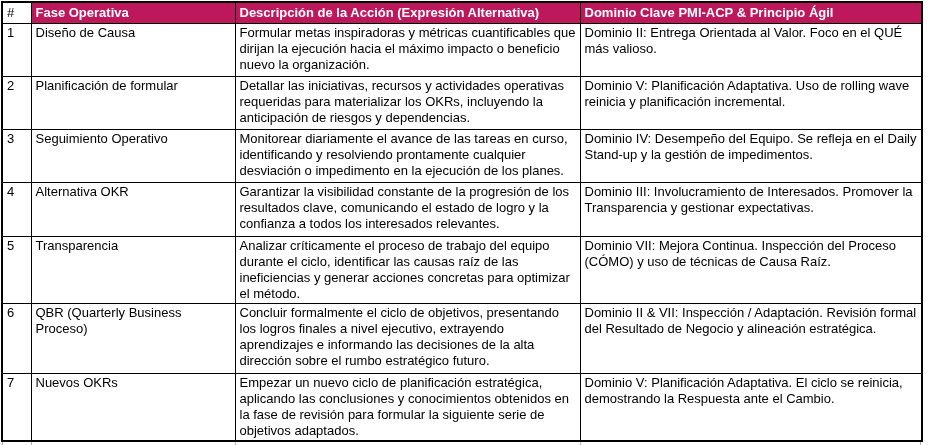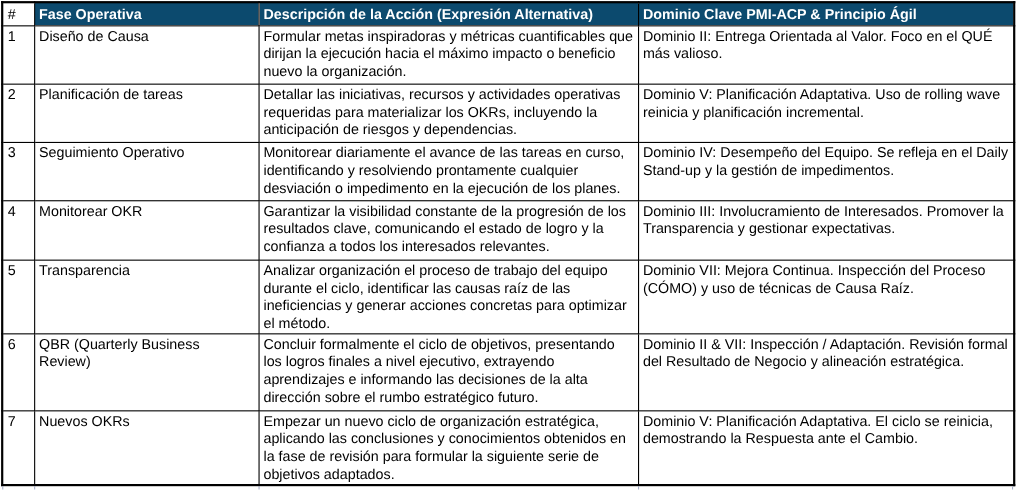--- a/index.html
+++ b/index.html
@@ -32,21 +32,21 @@
     overflow: hidden;
     word-wrap: break-word;
   }
   col.c-num  { width: 29px; }
   col.c-fase { width: 204px; }
   col.c-desc { width: 345px; }
   col.c-dom  { width: 342px; }
 
   tr.hdr { height: 21px; }
   tr.hdr th {
-    background: #0c4a6e;
+    background: #be185d;
     color: #ffffff;
     font-weight: bold;
     padding-top: 2px;
     white-space: nowrap;
   }
   tr.hdr th.num-hdr {
     background: #ffffff;
     color: #000000;
     font-weight: normal;
   }
@@ -98,57 +98,57 @@
 
       <tr class="r0">
         <td>1</td>
         <td>Diseño de Causa</td>
         <td>Formular metas inspiradoras y métricas cuantificables que dirijan la ejecución hacia el máximo impacto o beneficio nuevo la organización.</td>
         <td>Dominio II: Entrega Orientada al Valor. Foco en el QUÉ más valioso.</td>
       </tr>
 
       <tr class="r1">
         <td>2</td>
-        <td>Planificación de tareas</td>
+        <td>Planificación de formular</td>
         <td>Detallar las iniciativas, recursos y actividades operativas requeridas para materializar los OKRs, incluyendo la anticipación de riesgos y dependencias.</td>
         <td>Dominio V: Planificación Adaptativa. Uso de rolling wave reinicia y planificación incremental.</td>
       </tr>
 
       <tr class="r2">
         <td>3</td>
         <td>Seguimiento Operativo</td>
         <td>Monitorear diariamente el avance de las tareas en curso, identificando y resolviendo prontamente cualquier desviación o impedimento en la ejecución de los planes.</td>
         <td>Dominio IV: Desempeño del Equipo. Se refleja en el Daily Stand-up y la gestión de impedimentos.</td>
       </tr>
 
       <tr class="r3">
         <td>4</td>
-        <td>Monitorear OKR</td>
+        <td>Alternativa OKR</td>
         <td>Garantizar la visibilidad constante de la progresión de los resultados clave, comunicando el estado de logro y la confianza a todos los interesados relevantes.</td>
         <td>Dominio III: Involucramiento de Interesados. Promover la Transparencia y gestionar expectativas.</td>
       </tr>
 
       <tr class="r4">
         <td>5</td>
         <td>Transparencia</td>
-        <td>Analizar organización el proceso de trabajo del equipo durante el ciclo, identificar las causas raíz de las ineficiencias y generar acciones concretas para optimizar el método.</td>
+        <td>Analizar críticamente el proceso de trabajo del equipo durante el ciclo, identificar las causas raíz de las ineficiencias y generar acciones concretas para optimizar el método.</td>
         <td>Dominio VII: Mejora Continua. Inspección del Proceso (CÓMO) y uso de técnicas de Causa Raíz.</td>
       </tr>
 
       <tr class="r5">
         <td>6</td>
-        <td>QBR (Quarterly Business Review)</td>
+        <td>QBR (Quarterly Business Proceso)</td>
         <td>Concluir formalmente el ciclo de objetivos, presentando los logros finales a nivel ejecutivo, extrayendo aprendizajes e informando las decisiones de la alta dirección sobre el rumbo estratégico futuro.</td>
         <td>Dominio II &amp; VII: Inspección / Adaptación. Revisión formal del Resultado de Negocio y alineación estratégica.</td>
       </tr>
 
       <tr class="r6">
         <td>7</td>
         <td>Nuevos OKRs</td>
-        <td>Empezar un nuevo ciclo de organización estratégica, aplicando las conclusiones y conocimientos obtenidos en la fase de revisión para formular la siguiente serie de objetivos adaptados.</td>
+        <td>Empezar un nuevo ciclo de planificación estratégica, aplicando las conclusiones y conocimientos obtenidos en la fase de revisión para formular la siguiente serie de objetivos adaptados.</td>
         <td>Dominio V: Planificación Adaptativa. El ciclo se reinicia, demostrando la Respuesta ante el Cambio.</td>
       </tr>
     </tbody>
   </table>
 
   <div class="next-row">
     <div class="vline v0"></div>
     <div class="vline v1"></div>
     <div class="vline v2"></div>
     <div class="vline v3"></div>

